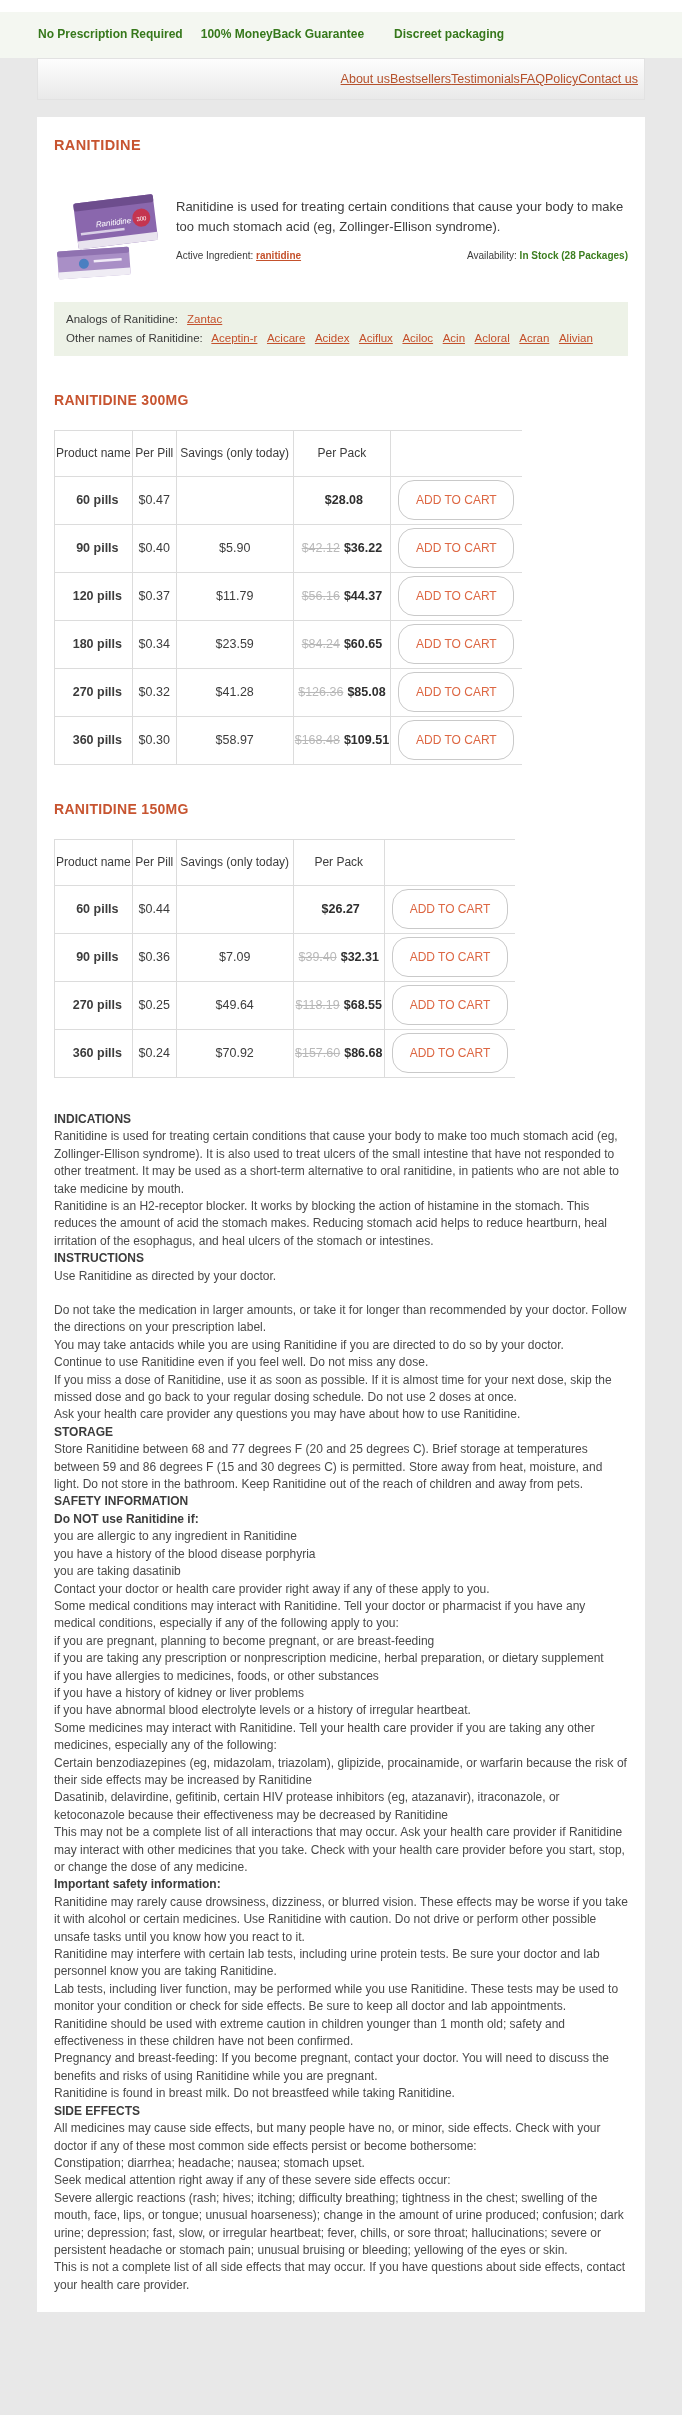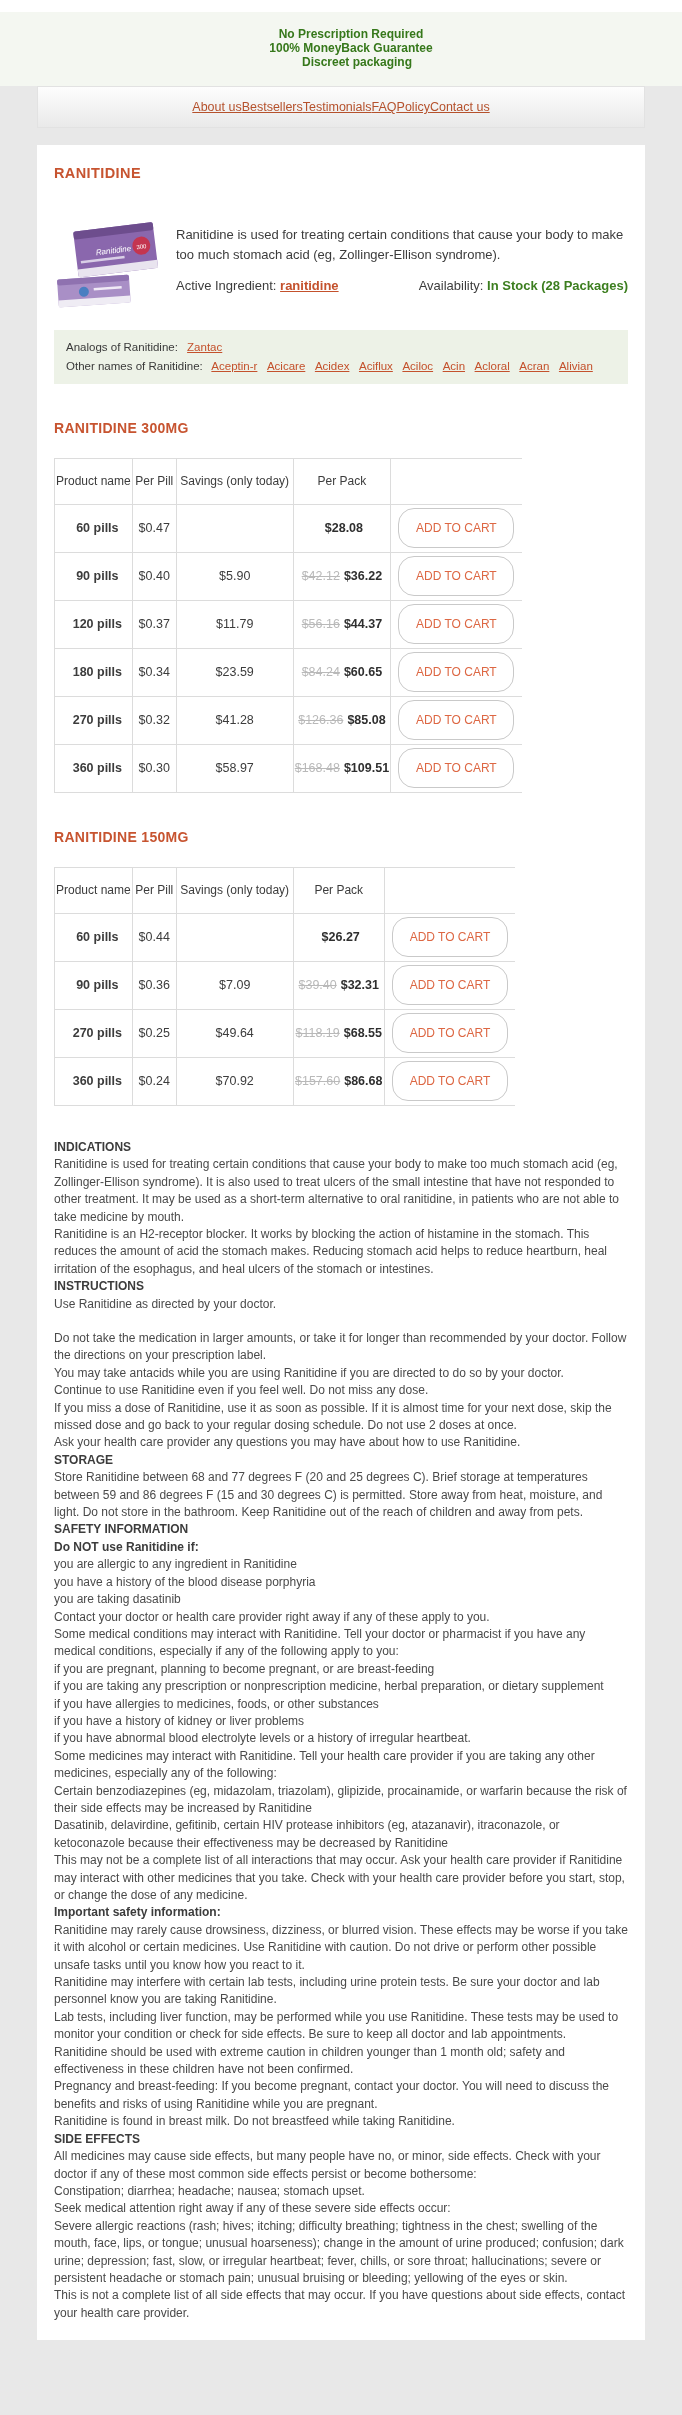--- a/index.html
+++ b/index.html
@@ -5,43 +5,43 @@
   * { box-sizing: border-box; }
   html,body { margin:0; padding:0; }
   body {
     width:682px; min-height:2415px;
     background:#e8e8e8;
     font-family:"Liberation Sans", sans-serif;
     color:#3e3e3e;
   }
   
   .top-white { height:12px; background:#ffffff; }
-  .badge-area { background:#f4f7f1; padding:15px 0 17px 38px; display:flex; align-items:center;flex-direction:column; }
+  .badge-area { background:#f4f7f1; padding:15px 0 17px 38px; display:flex; align-items:center; }
   .badge { color:#36781b; font-weight:bold; font-size:12px; margin-right:18px; white-space:nowrap; }
   .badge:nth-child(3) { margin-left:12px; }
   .navbar {
     width:608px; margin:0 auto;
     background:linear-gradient(#fdfdfd,#e9e9e9);
     border:1px solid #e2e2e2;
-    display:flex; justify-content:center; align-items:center;
+    display:flex; justify-content:flex-end; align-items:center;
     padding:13px 6px;
   }
   .nav-link { color:#b5512c; font-size:12.5px; text-decoration:underline; cursor:pointer; white-space:nowrap; }
   
   .card {
     width:608px; margin:17px auto 0;
     background:#ffffff;
     padding:20px 17px 18px;
   }
   .page-title { color:#c75430; font-weight:bold; font-size:14.5px; letter-spacing:.4px; }
   .product-row { display:flex; margin-top:26px; }
   .product-img { width:122px; flex:none; padding-top:6px; }
   .product-text { flex:1; padding-top:18px; }
   .desc { font-size:13px; line-height:1.5; color:#3c3c3c; }
-  .ing-row { display:flex; justify-content:space-between; margin-top:14px; font-size:13px; color:#3c3c3c; }
+  .ing-row { display:flex; justify-content:space-between; margin-top:14px; font-size:10px; color:#3c3c3c; }
   .ing-link { color:#c4512c; font-weight:bold; text-decoration:underline; cursor:pointer; }
   .avail-val { color:#3c7e1f; font-weight:bold; }
   .analogs {
     background:#edf2e7; margin-top:13px; padding:8px 12px;
     font-size:11.5px; line-height:1.65; color:#3c3c3c;
   }
   .an-label { font-weight:normal; color:#3a3a3a; margin-right:6px; }
   .an-link { color:#c4512c; text-decoration:underline; cursor:pointer; margin-right:7px; }
   .section-title { color:#c75430; font-weight:bold; font-size:14px; letter-spacing:.3px; margin-top:36px; }
   

